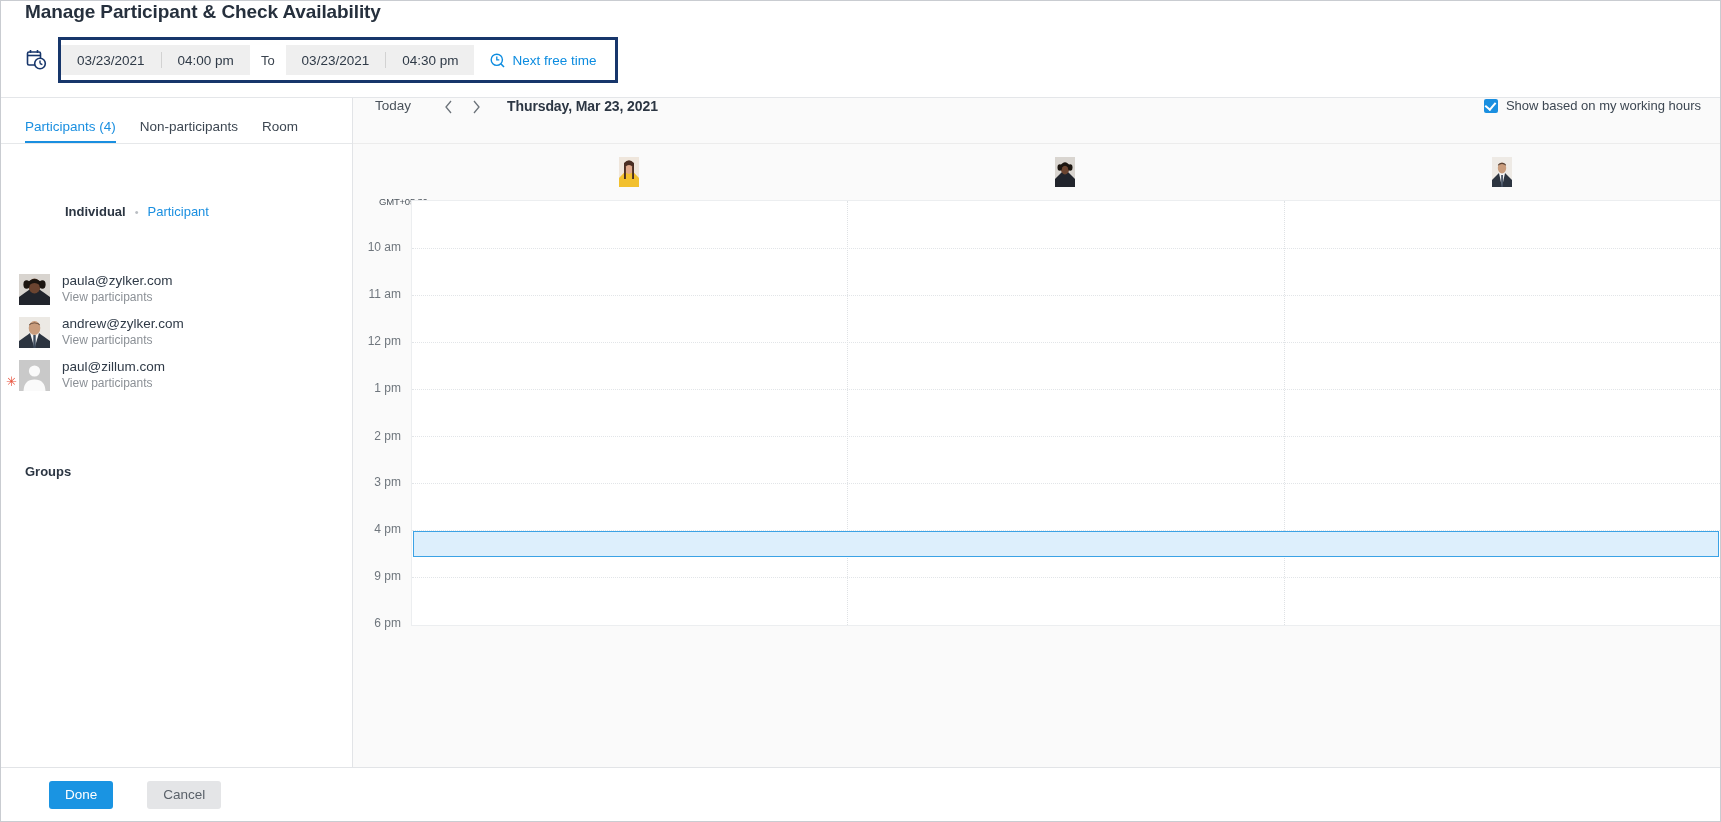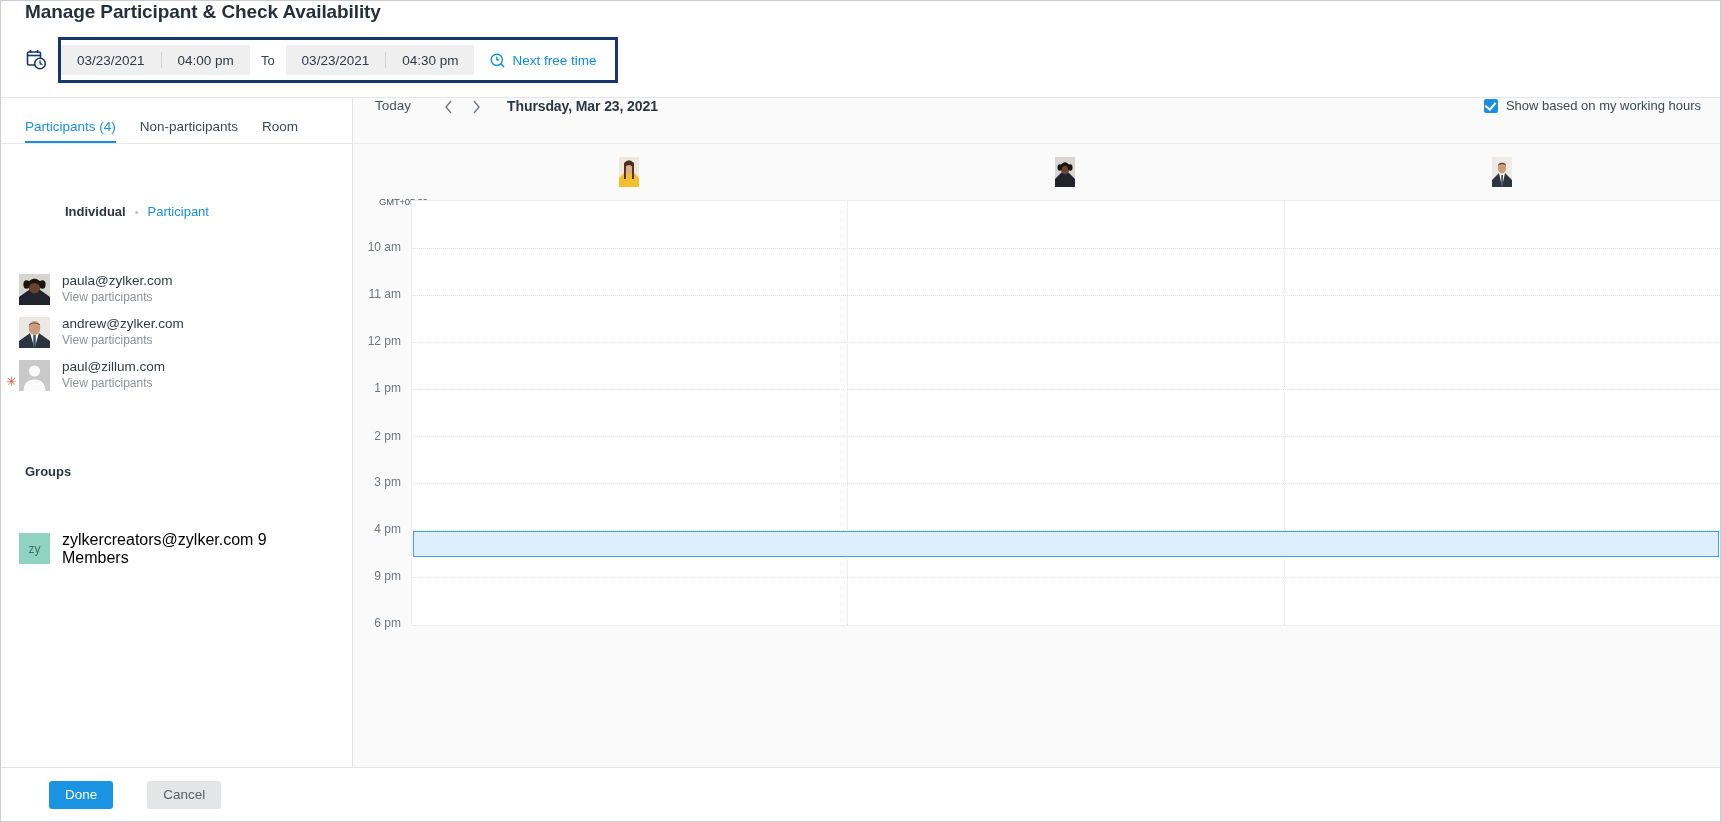--- a/index.html
+++ b/index.html
@@ -389,27 +389,20 @@
           <div class="meta">
             <span class="email">paul@zillum.com</span>
             <span class="sub">View participants</span>
           </div>
         </div>
 
       </div>
 
       <div class="groups-head">Groups</div>
 
-      <div class="grow">
-        <div class="gav">zy</div>
-        <div class="meta">
-          <span class="email">zylkercreators@zylker.com</span>
-          <span class="sub">9 Members</span>
-        </div>
-      </div>
 
       <div class="sidebar-fill"></div>
     </div>
 
     <div class="cal">
 
       <div class="cal-topbar">
         <div class="today-btn">Today</div>
         <div class="nav-arrows">
           <div class="nav-arrow">

